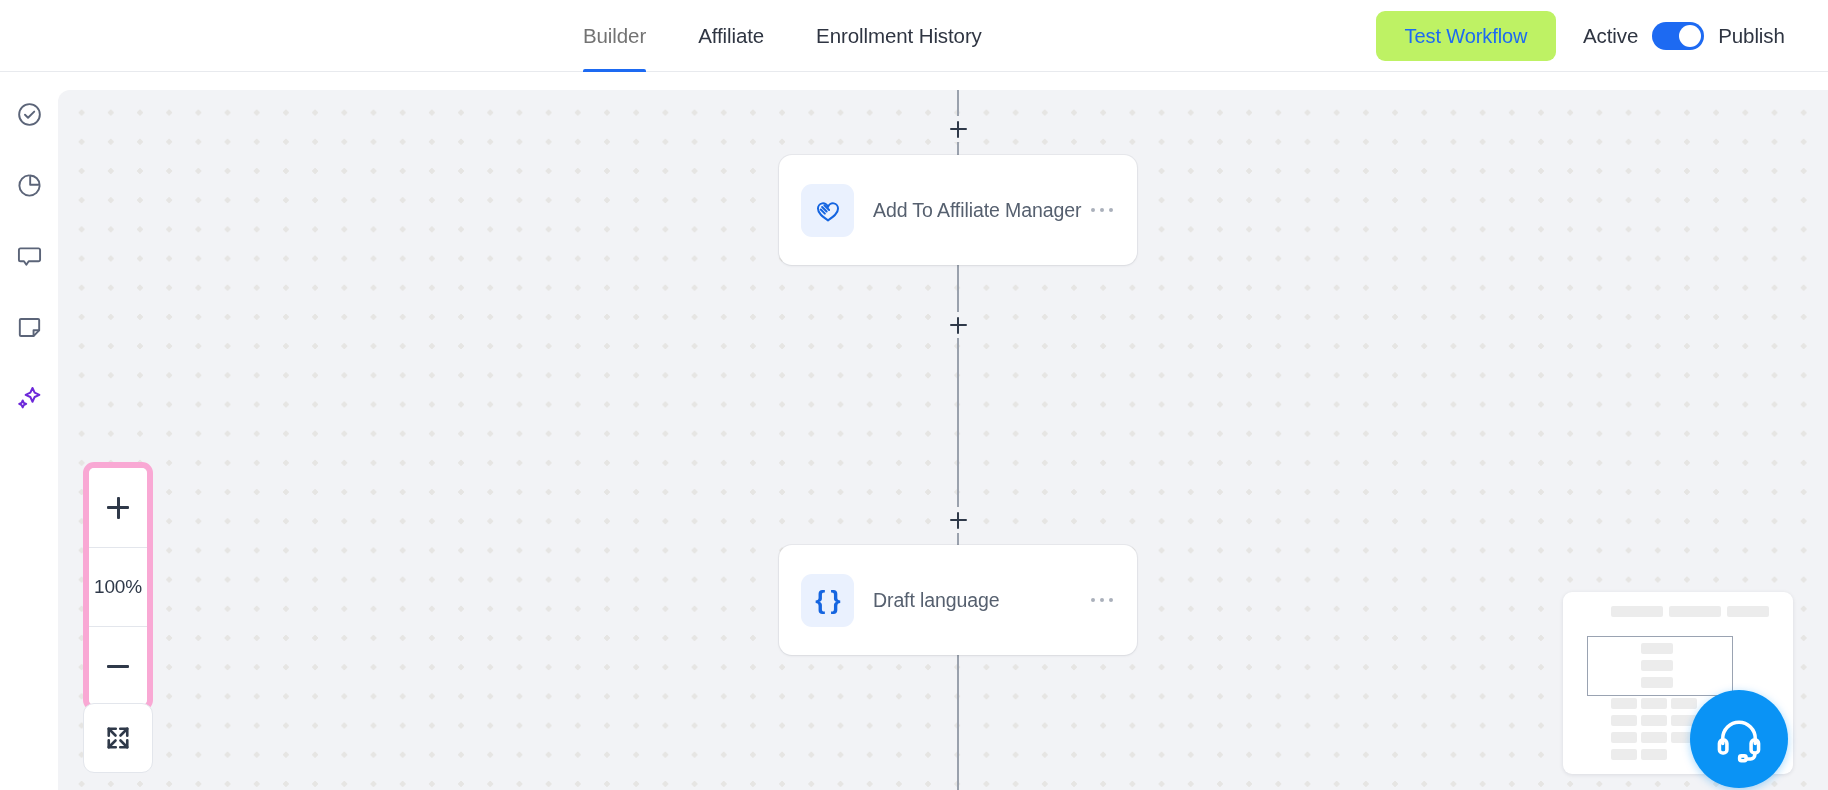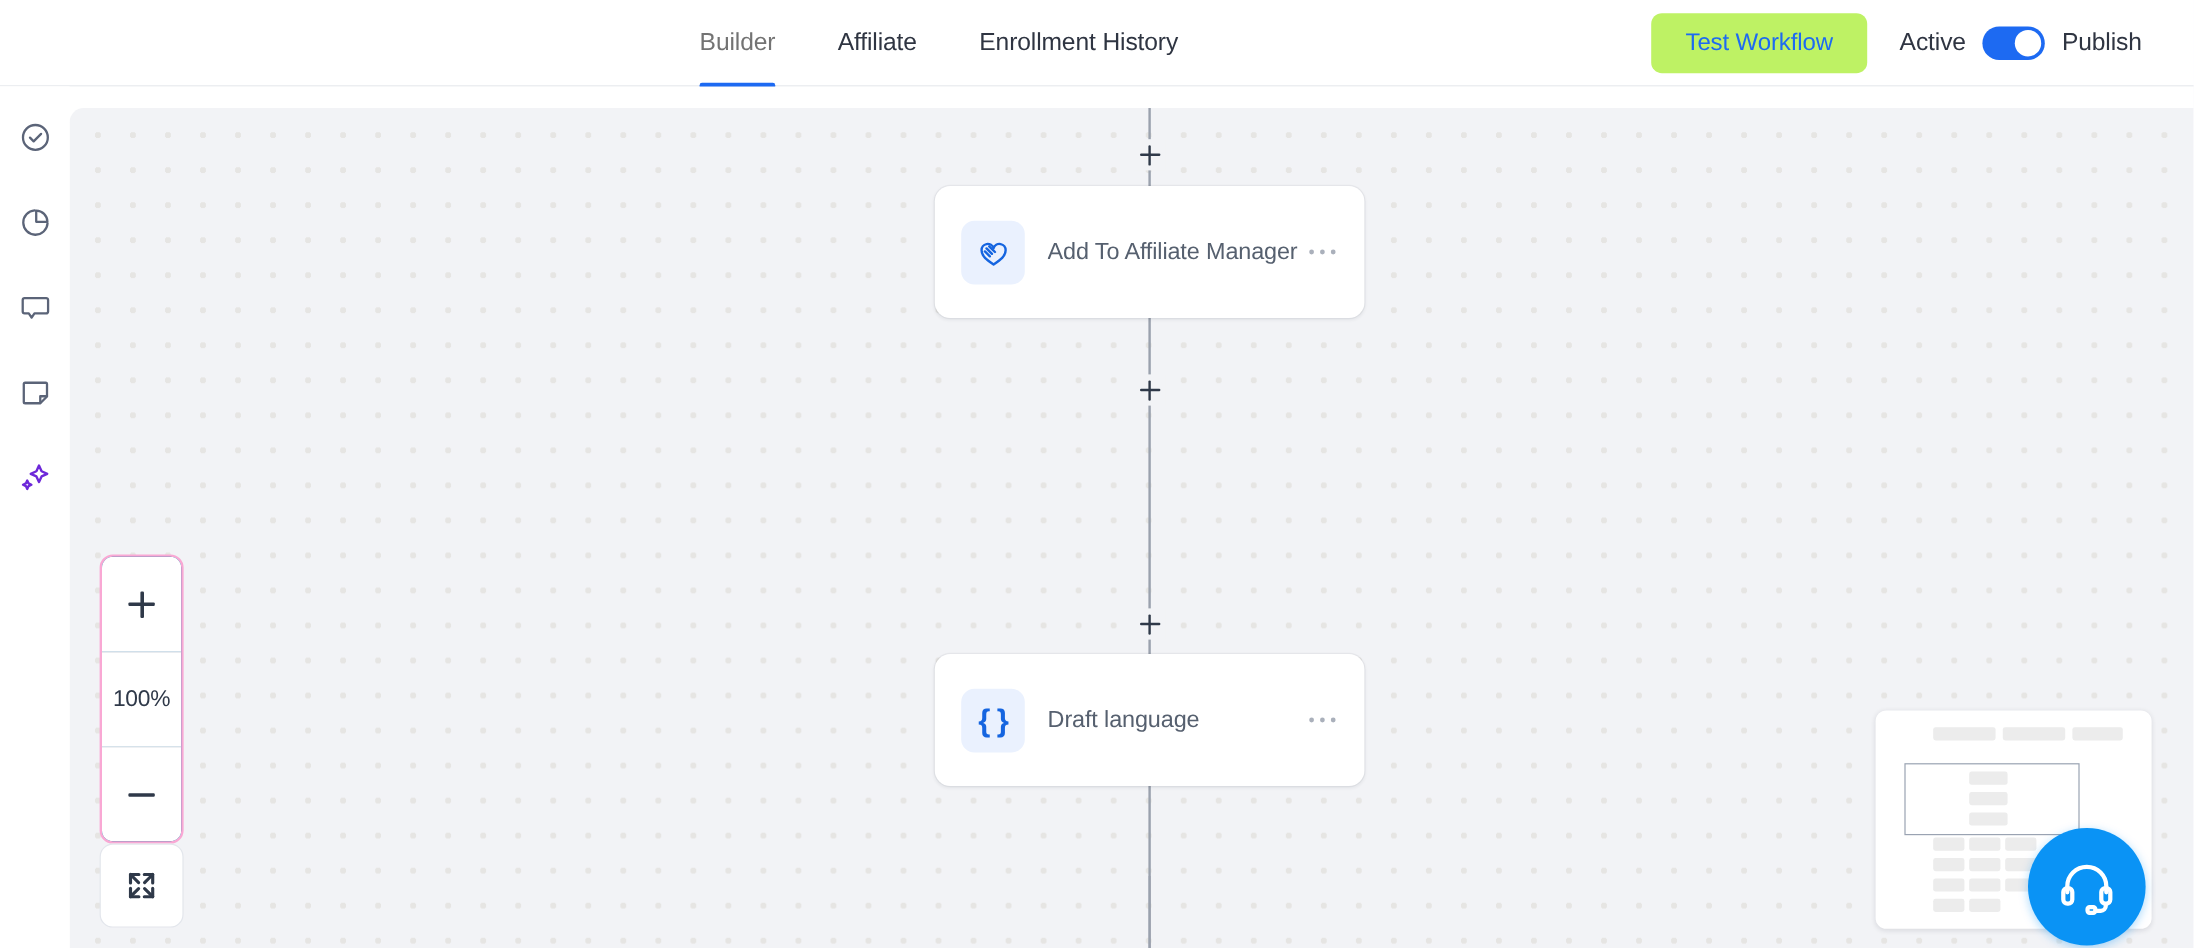--- a/index.html
+++ b/index.html
@@ -228,22 +228,22 @@
     left: 0; top: 0;
     width: 1770px; height: 700px;
     pointer-events: none;
   }
 
   
   .zoom-stack {
     position: absolute;
     left: 83px; top: 462px;
     width: 70px;
-    background: #0369a1;
-    border: 2px solid #f9a8d4;
+    background: #e5e5e5;
+    border: 6px solid #f9a8d4;
     border-radius: 11px;
     overflow: hidden;
     z-index: 5;
   }
   .zoom-btn {
     height: 79px;
     display: flex; align-items: center; justify-content: center;
     cursor: pointer;
     background: #ffffff;
     color: #2f3949;

